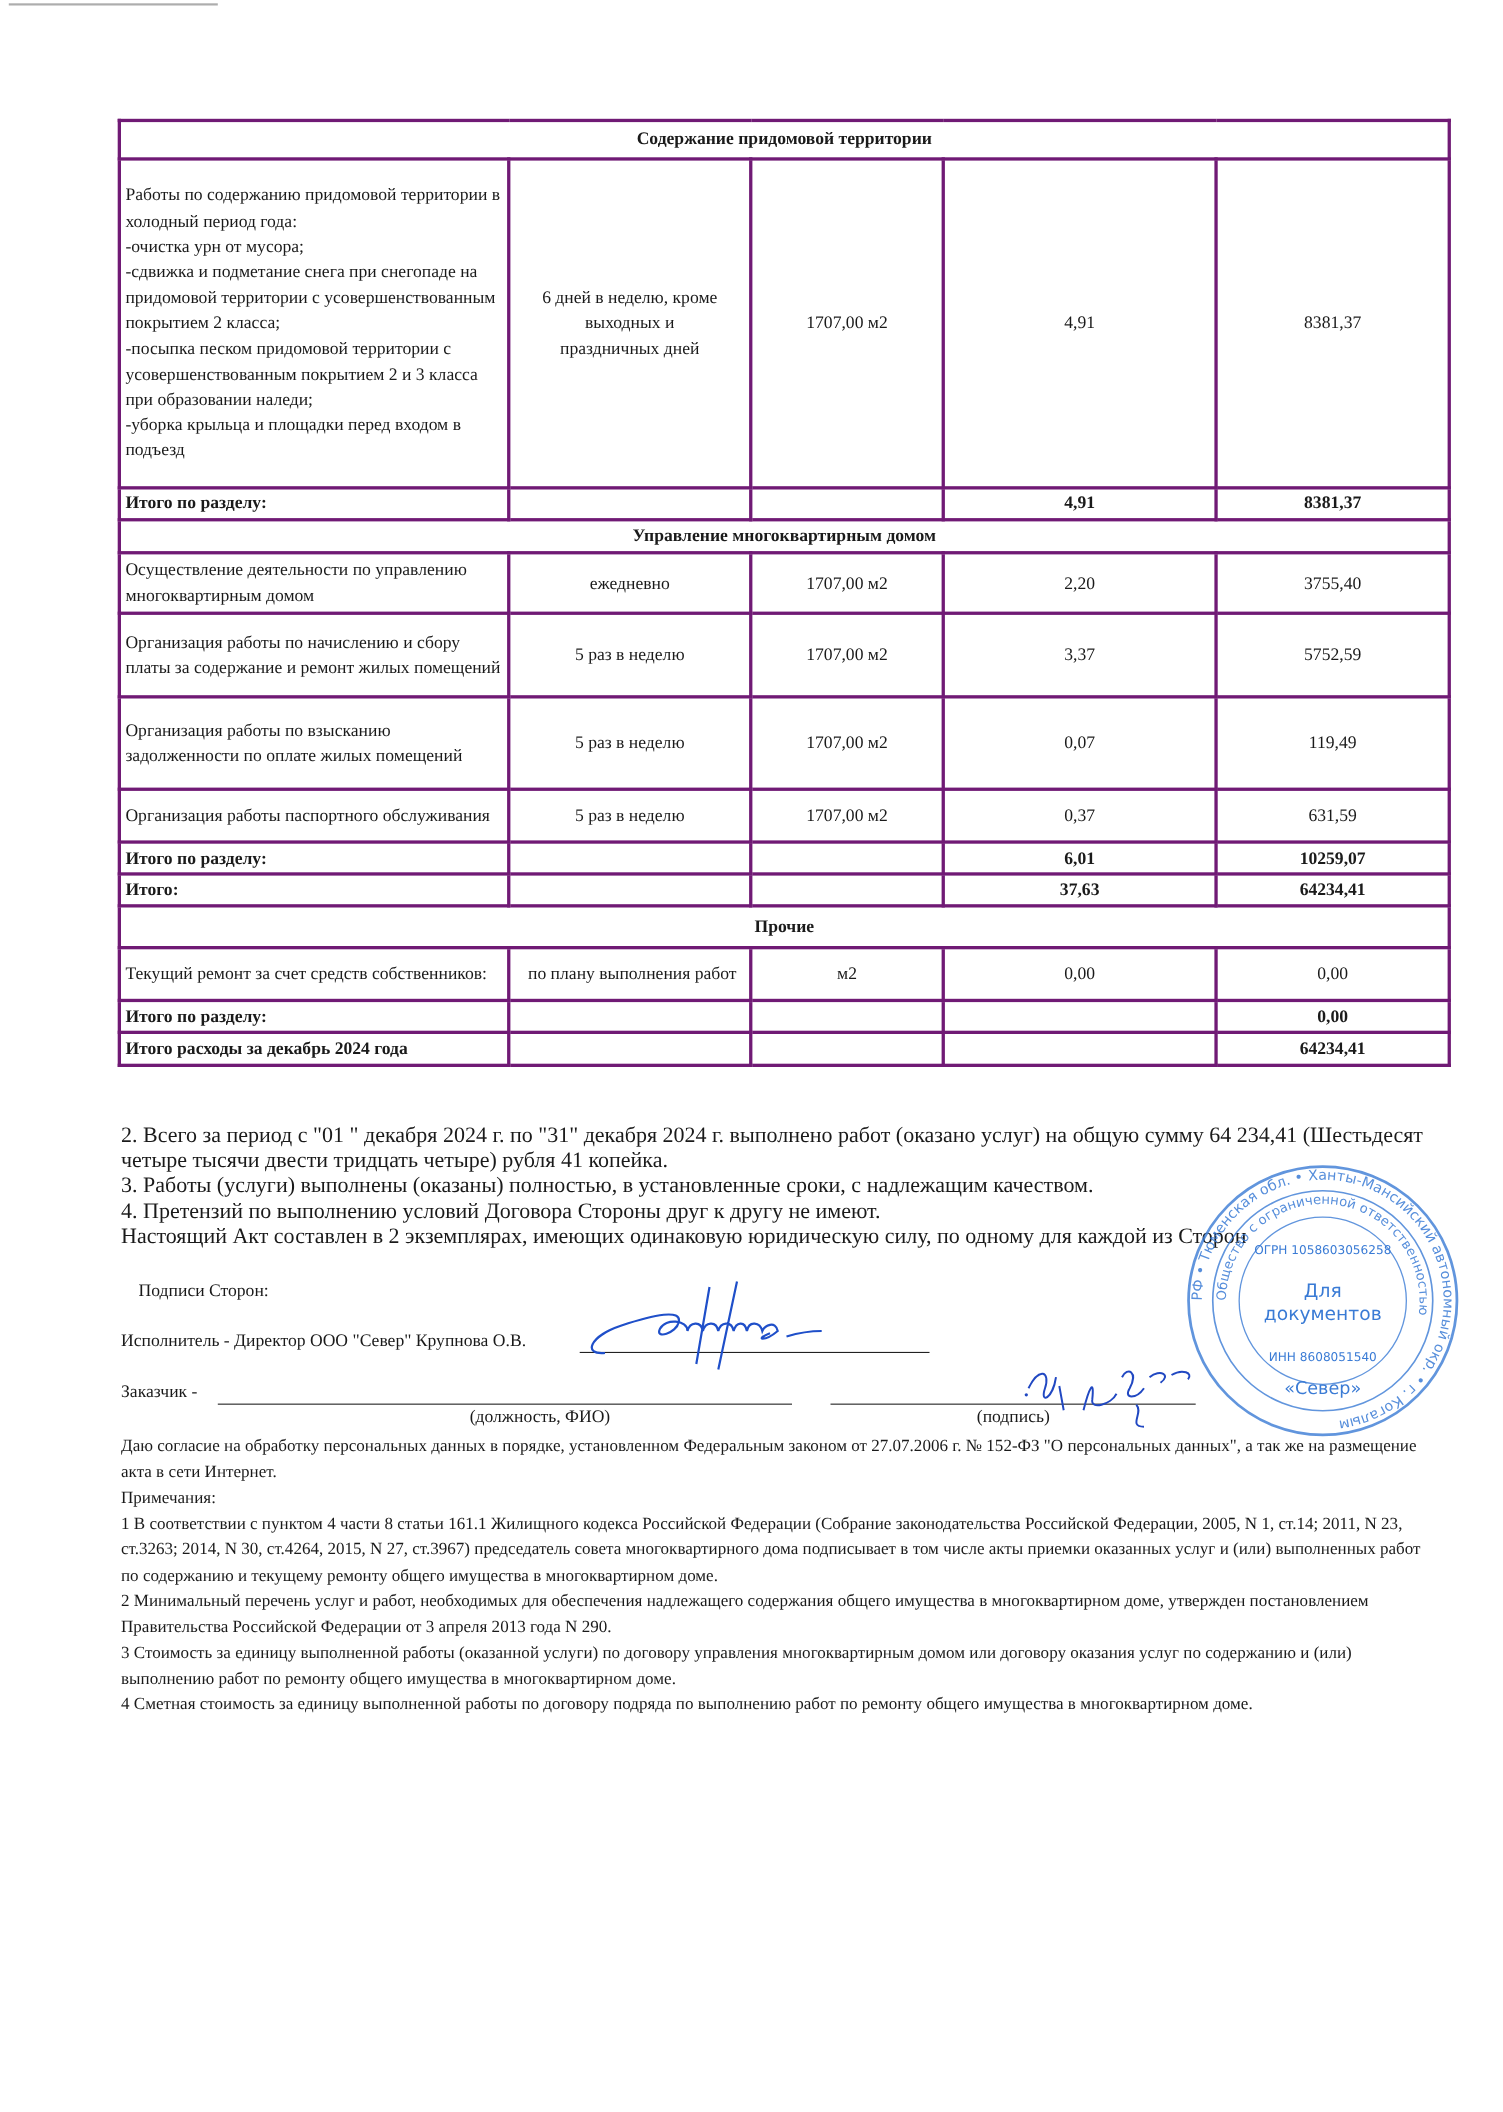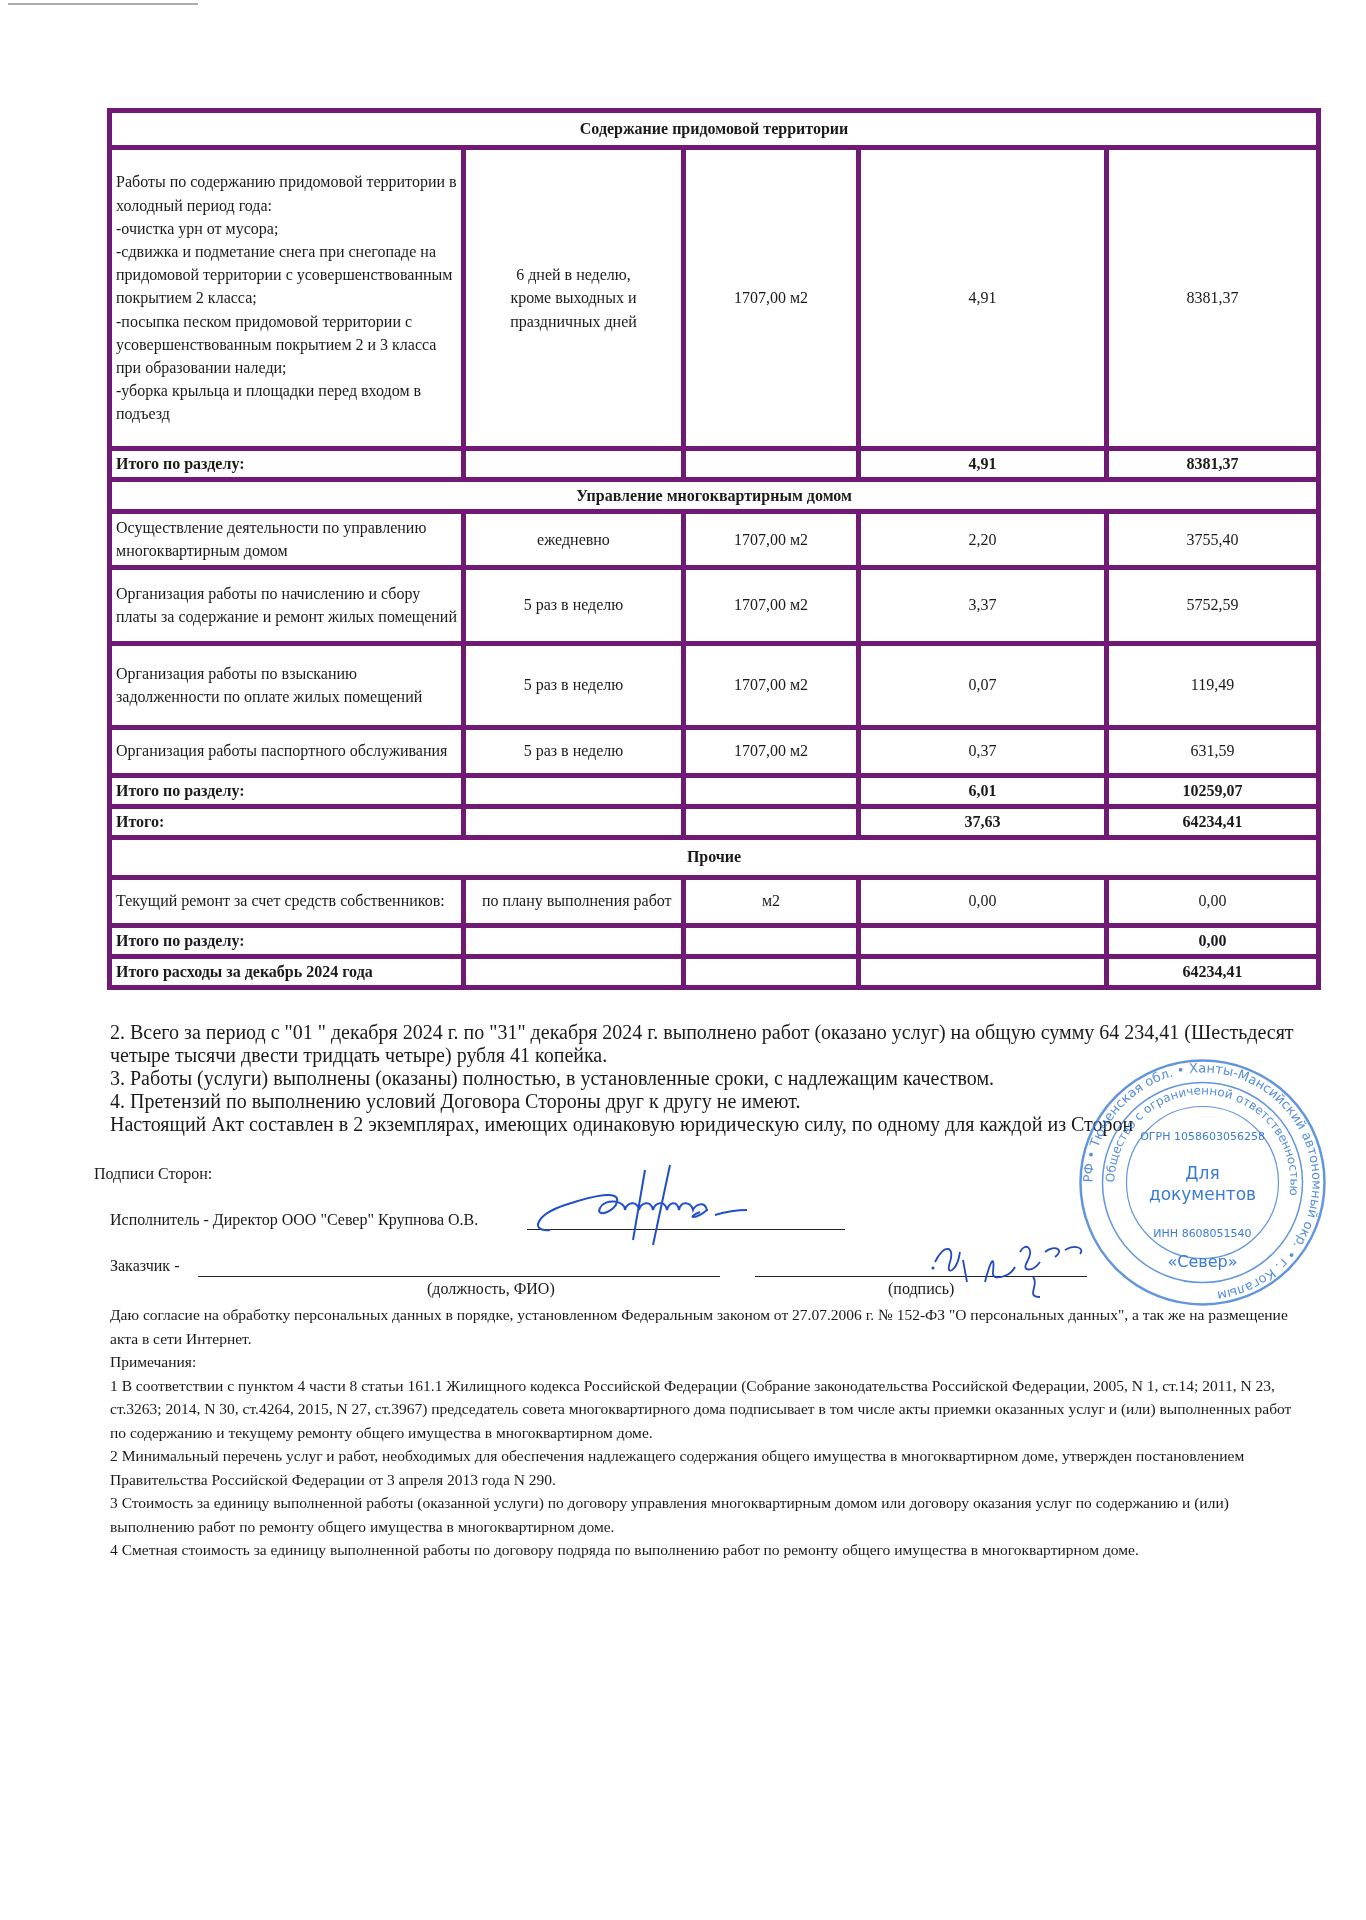--- a/index.html
+++ b/index.html
@@ -1,21 +1,21 @@
 <!DOCTYPE html>
 <html><head>
 <meta charset="utf-8">
 <style>
   html, body { margin:0; padding:0; background:#ffffff; }
   body { width:1366px; height:1920px; position:relative; overflow:hidden;
          font-family:"Liberation Serif", serif; color:#1a1a1a; }
   .scan-line { position:absolute; left:8px; top:3px; width:190px; height:2px; background:#8a8a8a; opacity:.7; }
 
   table.act { position:absolute; left:107px; top:108px; width:1209px; border-collapse:collapse; table-layout:fixed; font-size:16px; }
-  table.act td { border:5px solid #701a75; padding:2px 4px; line-height:1.45; vertical-align:middle; }
+  table.act td { border:3px solid #701a75; padding:2px 4px; line-height:1.45; vertical-align:middle; }
   col.c1 { width:354px; } col.c2 { width:220px; } col.c3 { width:175px; } col.c4 { width:248px; } col.c5 { width:212px; }
   td.sec { text-align:center; font-weight:bold; height:28px; padding:0; }
   td.ctr { text-align:center; }
   td.b { font-weight:bold; }
   tr.total td { height:24px; padding-top:1px; padding-bottom:1px; }
   tr.big td { height:292px; }
 
   .txt { position:absolute; left:110px; width:1200px; font-size:20px; line-height:23px; }
   .p { margin:0; }
   .line { position:absolute; height:1px; background:#222; }
@@ -136,21 +136,21 @@
   </tbody>
 </table>
 
 <div class="txt" style="top:1021px;">
   <p class="p">2. Всего за период с "01 " декабря 2024 г. по "31" декабря 2024 г. выполнено работ (оказано услуг) на общую сумму 64 234,41 (Шестьдесят четыре тысячи двести тридцать четыре) рубля 41 копейка.</p>
   <p class="p">3. Работы (услуги) выполнены (оказаны) полностью, в установленные сроки, с надлежащим качеством.</p>
   <p class="p">4. Претензий по выполнению условий Договора Стороны друг к другу не имеют.</p>
   <p class="p">Настоящий Акт составлен в 2 экземплярах, имеющих одинаковую юридическую силу, по одному для каждой из Сторон</p>
 </div>
 
-<div class="sublabel" style="left:94px; top:1165px;">Подписи Сторон:</div>
+<div class="sublabel" style="left:126px; top:1165px;">Подписи Сторон:</div>
 <div class="sublabel" style="left:110px; top:1211px;">Исполнитель - Директор ООО "Север" Крупнова О.В.</div>
 <div class="line" style="left:527px; top:1229px; width:318px;"></div>
 
 <div class="sublabel" style="left:110px; top:1257px;">Заказчик -</div>
 <div class="line" style="left:198px; top:1276px; width:522px;"></div>
 <div class="line" style="left:755px; top:1276px; width:332px;"></div>
 <div class="sublabel" style="left:427px; top:1280px;">(должность, ФИО)</div>
 <div class="sublabel" style="left:888px; top:1280px;">(подпись)</div>
 
 <svg class="sig-exec" viewBox="0 0 250 90">

